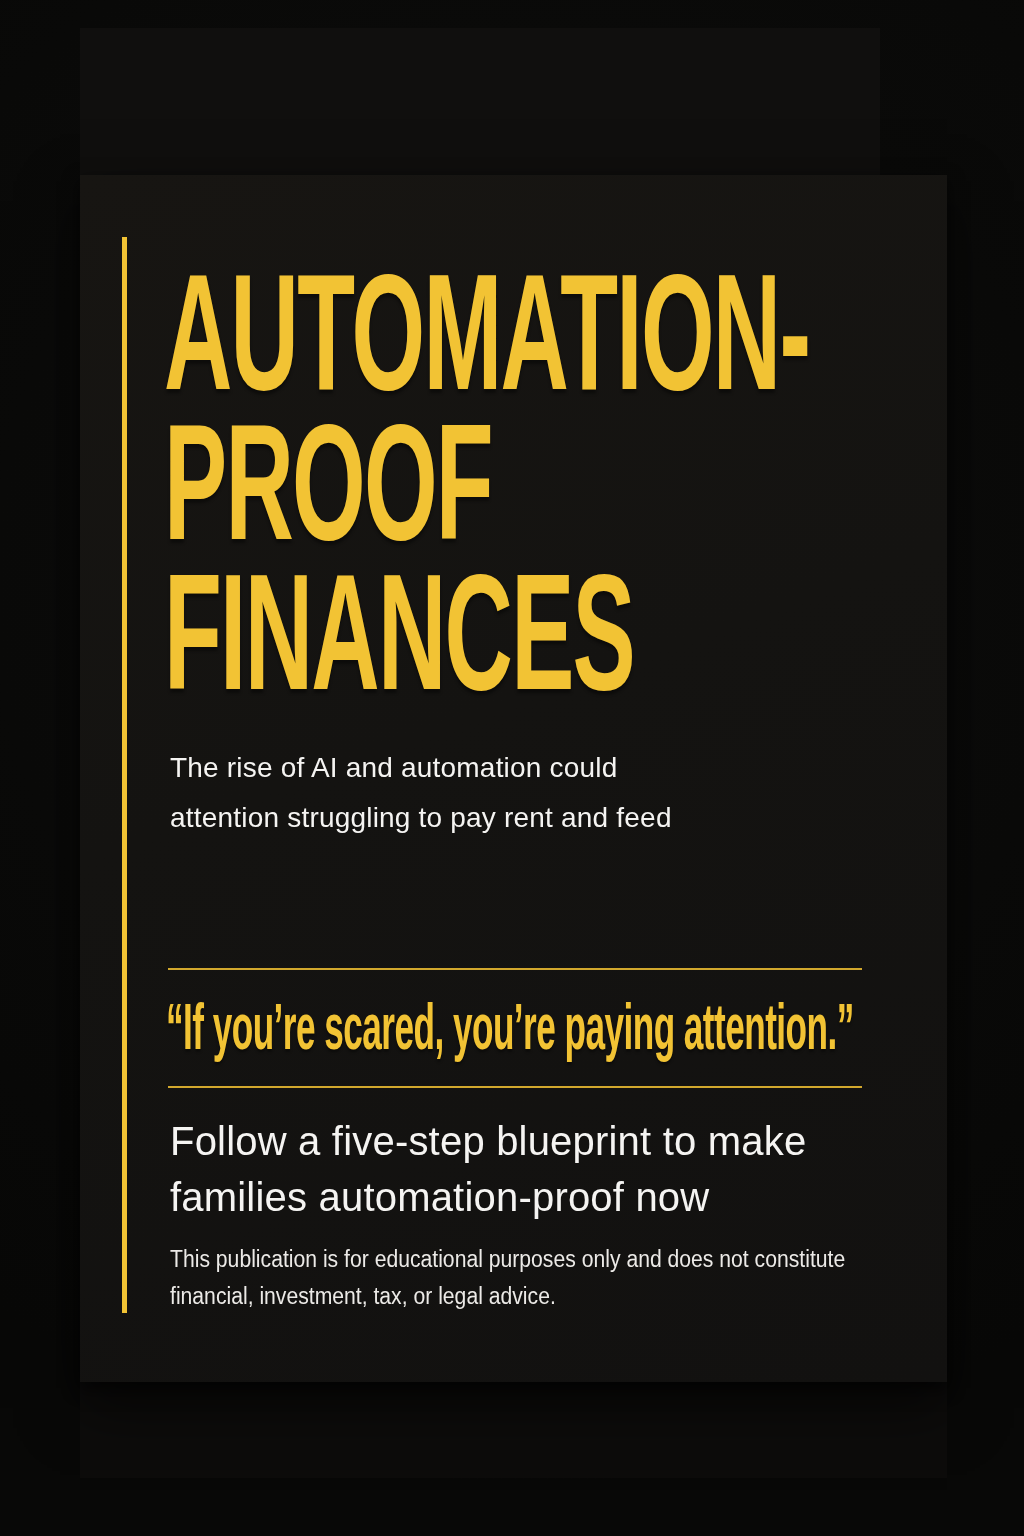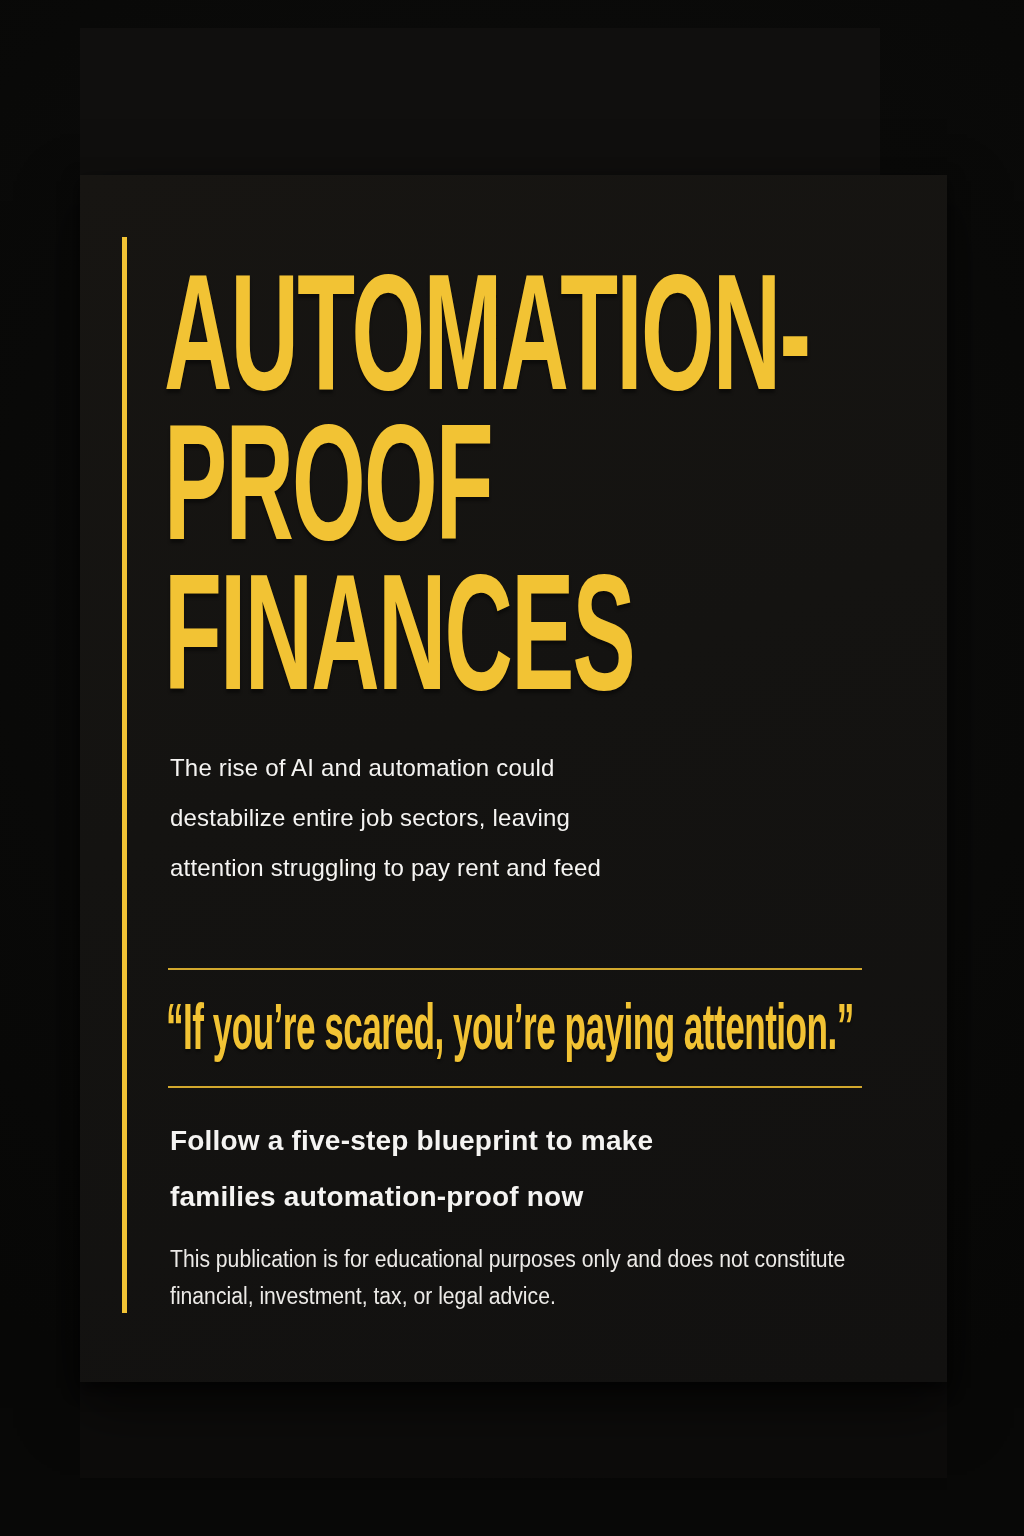--- a/index.html
+++ b/index.html
@@ -54,21 +54,21 @@
   }
   .hl-line {
     display: block;
     transform: scaleX(0.57);
     transform-origin: left center;
   }
   .intro {
     position: absolute;
     left: 90px; top: 568px;
     margin: 0;
-    font-size: 24px;
+    font-size: 28px;
     line-height: 50px;
     letter-spacing: 0.2px;
     font-weight: 400;
   }
   .intro .line, .cta .line, .disclaimer .line { display: block; white-space: nowrap; }
   .rule {
     position: absolute;
     left: 88px;
     width: 694px; height: 2px;
   }
@@ -84,24 +84,24 @@
     letter-spacing: -1px;
     white-space: nowrap;
     transform: scaleX(0.55);
     transform-origin: left center;
     text-shadow: 0 3px 3px rgba(0,0,0,0.35);
   }
   .cta {
     position: absolute;
     left: 90px; top: 938px;
     margin: 0;
-    font-size: 28px;
+    font-size: 40px;
     line-height: 56px;
     letter-spacing: 0.2px;
-    font-weight: 700;
+    font-weight: 400;
   }
   .disclaimer {
     position: absolute;
     left: 90px; top: 1066px;
     margin: 0;
     font-size: 23px;
     line-height: 37px;
     font-weight: 400;
     transform: scaleX(0.92);
     transform-origin: left top;
@@ -120,21 +120,20 @@
     <div class="vline accent-bg" style="background: rgb(242, 195, 52);"></div>
 
     <h1 class="headline accent-fg" style="color: rgb(242, 195, 52);">
       <span class="hl-line">AUTOMATION-</span>
       <span class="hl-line">PROOF</span>
       <span class="hl-line">FINANCES</span>
     </h1>
 
     <p class="intro body-fg" style="color: rgb(245, 244, 242);">
       <span class="line">The rise of AI and automation could</span>
-      <span class="line">destabilize entire job sectors, leaving</span>
       <span class="line">attention struggling to pay rent and feed</span>
     </p>
 
     <div class="rule rule-top rule-bg" style="background: rgb(210, 168, 45);"></div>
 
     <p class="quote accent-fg" style="color: rgb(242, 195, 52);">“If you’re scared, you’re paying attention.”</p>
 
     <div class="rule rule-bottom rule-bg" style="background: rgb(210, 168, 45);"></div>
 
     <p class="cta body-fg" style="color: rgb(245, 244, 242);">

